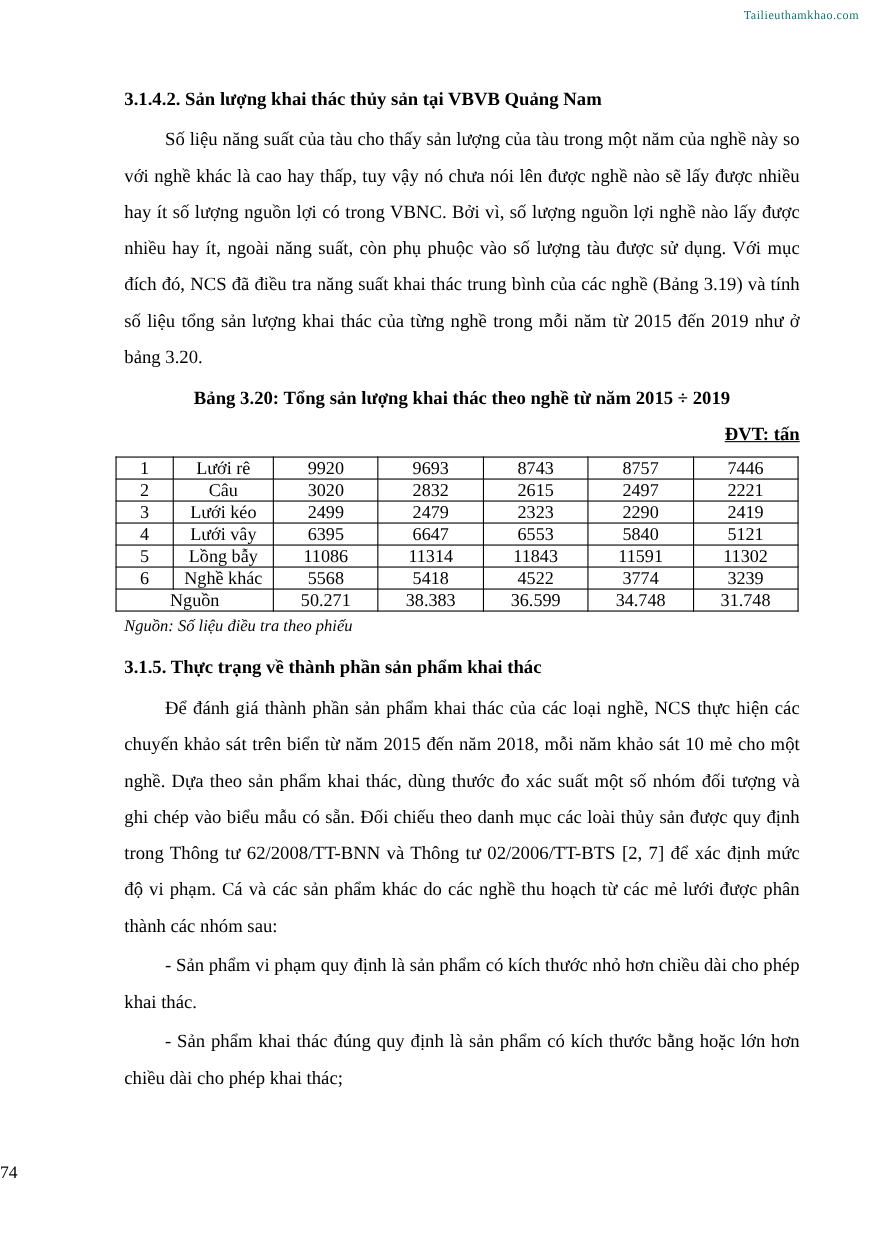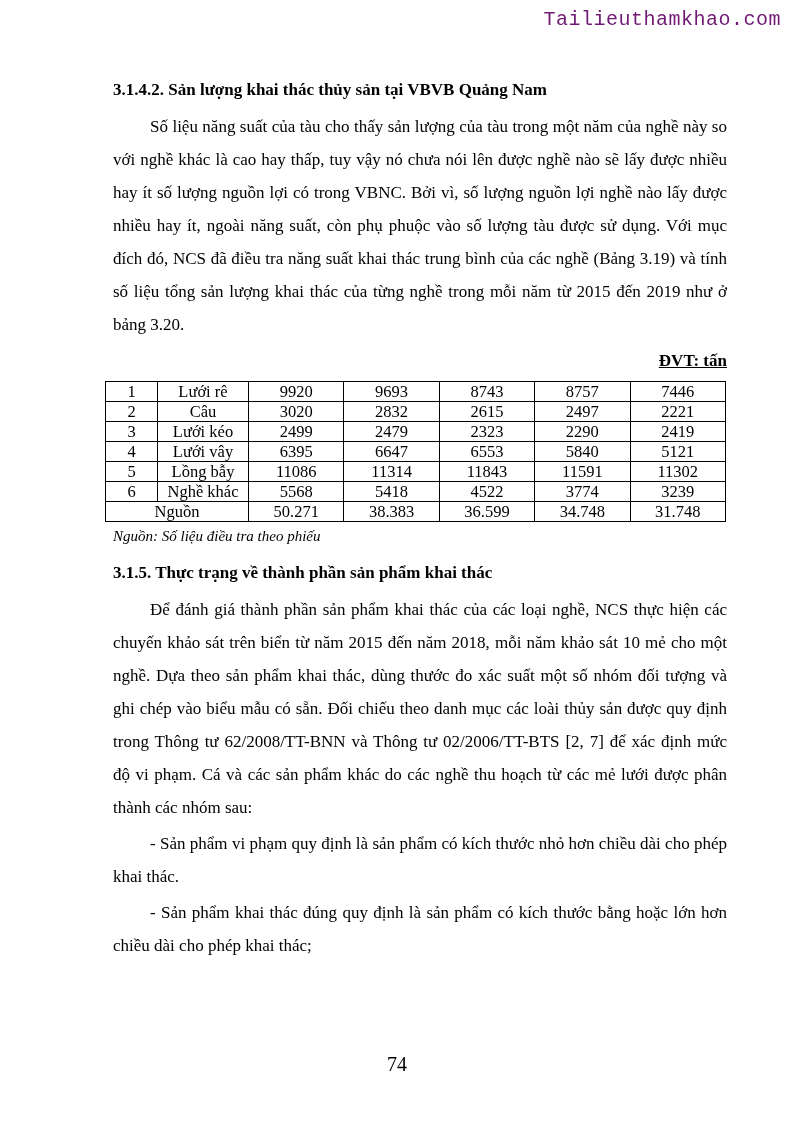--- a/index.html
+++ b/index.html
@@ -8,22 +8,22 @@
     position:relative;
     width:794px; height:1123px;
     margin:0 auto;
     background:#ffffff;
     font-family:"Liberation Serif","DejaVu Serif",serif;
     color:#000000;
     overflow:hidden;
   }
   .watermark {
     position:absolute; top:8px; right:13px;
-    font-family:Liberation Mono, monospace;
-    font-size:20px; color:#701a75;
+    font-family:Liberation Serif, serif;
+    font-size:11px; color:#0f766e;
     letter-spacing:0.5px;
   }
   .content {
     position:absolute; left:113px; top:73px; width:614px;
     font-size:17px; line-height:33px;
   }
   .section-heading { font-weight:bold; margin-bottom:4px; }
   .para { text-align:justify; text-indent:37px; margin-bottom:3px; }
   .table-caption {
     text-align:center; font-weight:bold;
@@ -49,36 +49,37 @@
   col.c-tt   { width:52px; }
   col.c-nghe { width:91px; }
   col.c-year { width:95.4px; }
   .source-note {
     text-align:left; font-style:italic;
     font-size:15px; line-height:24px;
     margin-top:2px; margin-bottom:8px;
   }
   .page-number {
     position:absolute; bottom:47px; left:0; width:100%;
-    text-align:center; font-size:20px;
+    font-size:16px;
   }
 </style>
 </head>
 <body>
 
 <div class="page">
 
   <div class="watermark">Tailieuthamkhao.com</div>
 
   <div class="content">
 
     <div class="section-heading">3.1.4.2. Sản lượng khai thác thủy sản tại VBVB Quảng Nam</div>
 
     <p class="para">Số liệu năng suất của tàu cho thấy sản lượng của tàu trong một năm của nghề này so với nghề khác là cao hay thấp, tuy vậy nó chưa nói lên được nghề nào sẽ lấy được nhiều hay ít số lượng nguồn lợi có trong VBNC. Bởi vì, số lượng nguồn lợi nghề nào lấy được nhiều hay ít, ngoài năng suất, còn phụ phuộc vào số lượng tàu được sử dụng. Với mục đích đó, NCS đã điều tra năng suất khai thác trung bình của các nghề (Bảng 3.19) và tính số liệu tổng sản lượng khai thác của từng nghề trong mỗi năm từ 2015 đến 2019 như ở bảng 3.20.</p>
 
+    <div class="table-caption">Bảng 3.20: Tổng sản lượng khai thác theo nghề từ năm 2015 ÷ 2019</div>
 
     <div class="unit-label">ĐVT: tấn</div>
 
     <table class="data-table">
       <colgroup>
         <col class="c-tt">
           <col class="c-nghe">
         <col class="c-year">
           <col class="c-year">
           <col class="c-year">

